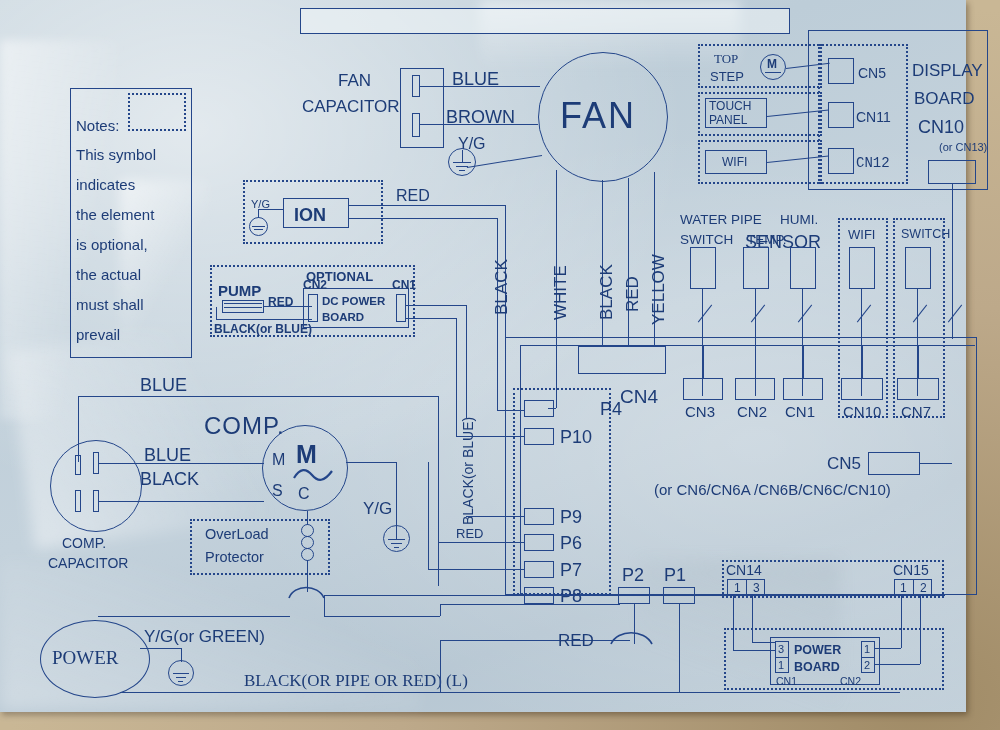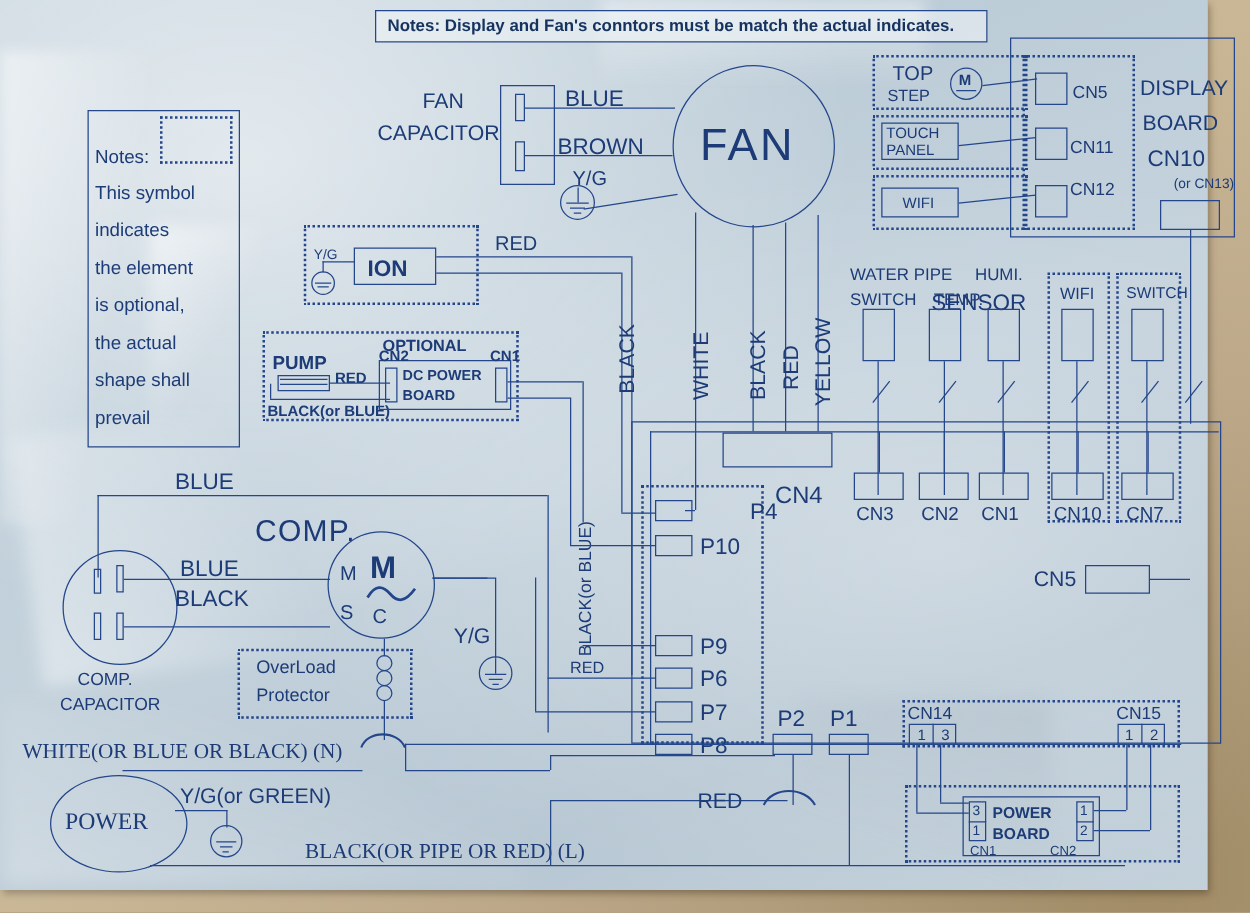--- a/index.html
+++ b/index.html
@@ -60,32 +60,31 @@
   <div class="paper"></div>
   <div class="sheen s1"></div>
   <div class="sheen s2"></div>
   <div class="sheen s3"></div>
   <div class="sheen s4"></div>
   <div class="sheen s5"></div>
   <div class="sheen s6"></div>
 
 
   <div class="box" style="left:300px;top:8px;width:490px;height:26px;background:rgba(240,245,248,.55);"></div>
-  <div class="t" style="left:310px;top:14px;font-size:13.5px;font-weight:600;color:#16325f;">Notes: Display and Fan's conntors must be match the actual indicates.</div>
 
   <div class="box" style="left:70px;top:88px;width:122px;height:270px;"></div>
   <div class="dbox" style="left:128px;top:93px;width:58px;height:38px;"></div>
   <div class="t" style="left:76px;top:118px;font-size:15px;">Notes:</div>
   <div>
     <div class="t" style="left:76px;top:147px;font-size:15px;">This symbol</div>
     <div class="t" style="left:76px;top:177px;font-size:15px;">indicates</div>
     <div class="t" style="left:76px;top:207px;font-size:15px;">the element</div>
     <div class="t" style="left:76px;top:237px;font-size:15px;">is optional,</div>
     <div class="t" style="left:76px;top:267px;font-size:15px;">the actual</div>
-    <div class="t" style="left:76px;top:297px;font-size:15px;">shape shall</div>
+    <div class="t" style="left:76px;top:297px;font-size:15px;">must shall</div>
     <div class="t" style="left:76px;top:327px;font-size:15px;">prevail</div>
   </div>
 
   <div class="t" style="left:338px;top:72px;font-size:17px;">FAN</div>
   <div class="t" style="left:302px;top:98px;font-size:17px;">CAPACITOR</div>
   <div class="box" style="left:400px;top:68px;width:44px;height:80px;"></div>
   <div class="box" style="left:412px;top:75px;width:8px;height:22px;"></div>
   <div class="box" style="left:412px;top:113px;width:8px;height:24px;"></div>
 
   <div class="hl" style="left:420px;top:86px;width:120px;"></div>
@@ -162,42 +161,42 @@
   <div class="t" style="left:912px;top:62px;font-size:17px;">DISPLAY</div>
   <div class="t" style="left:914px;top:90px;font-size:17px;">BOARD</div>
   <div class="t" style="left:918px;top:118px;font-size:18px;">CN10</div>
   <div class="t" style="left:939px;top:142px;font-size:11px;">(or CN13)</div>
   <div class="box" style="left:928px;top:160px;width:48px;height:24px;"></div>
   <div class="vl" style="left:952px;top:184px;height:155px;"></div>
 
   <div class="dbox" style="left:818px;top:44px;width:90px;height:140px;"></div>
 
   <div class="dbox" style="left:698px;top:44px;width:124px;height:44px;"></div>
-  <div class="t" style="left:714px;top:52px;font-size:16px;">TOP</div>
+  <div class="t" style="left:714px;top:52px;font-size:13px;font-family:Liberation Serif, serif;">TOP</div>
   <div class="t" style="left:710px;top:70px;font-size:13px;">STEP</div>
   <div class="circ" style="left:760px;top:54px;width:26px;height:26px;"></div>
   <div class="t" style="left:767px;top:58px;font-size:12px;font-weight:700;">M</div>
   <div class="hl" style="left:765px;top:72px;width:16px;"></div>
   <div class="box" style="left:828px;top:58px;width:26px;height:26px;"></div>
   <div class="t" style="left:858px;top:66px;font-size:14px;">CN5</div>
   <div class="hl" style="left:786px;top:68px;width:44px;transform:rotate(-7deg);transform-origin:left center;"></div>
 
   <div class="dbox" style="left:698px;top:92px;width:124px;height:44px;"></div>
   <div class="box" style="left:705px;top:98px;width:62px;height:30px;"></div>
   <div class="t" style="left:709px;top:100px;font-size:12px;">TOUCH</div>
   <div class="t" style="left:709px;top:114px;font-size:12px;">PANEL</div>
   <div class="box" style="left:828px;top:102px;width:26px;height:26px;"></div>
   <div class="t" style="left:856px;top:110px;font-size:14px;">CN11</div>
   <div class="hl" style="left:767px;top:116px;width:62px;transform:rotate(-6deg);transform-origin:left center;"></div>
 
   <div class="dbox" style="left:698px;top:140px;width:124px;height:44px;"></div>
   <div class="box" style="left:705px;top:150px;width:62px;height:24px;"></div>
   <div class="t" style="left:722px;top:156px;font-size:12px;">WIFI</div>
   <div class="box" style="left:828px;top:148px;width:26px;height:26px;"></div>
-  <div class="t" style="left:856px;top:144px;font-size:14px;">CN12</div>
+  <div class="t" style="left:856px;top:156px;font-size:14px;font-family:Liberation Mono, monospace;">CN12</div>
   <div class="hl" style="left:767px;top:162px;width:62px;transform:rotate(-6deg);transform-origin:left center;"></div>
 
   <div class="t" style="left:680px;top:213px;font-size:13.5px;">WATER PIPE</div>
   <div class="t" style="left:680px;top:233px;font-size:13.5px;">SWITCH</div>
   <div class="t" style="left:747px;top:233px;font-size:13.5px;">TEMP.</div>
   <div class="t" style="left:780px;top:213px;font-size:13.5px;">HUMI.</div>
   <div class="t" style="left:745px;top:233px;font-size:18px;text-align:center;">SENSOR</div>
   <div class="t" style="left:848px;top:228px;font-size:13px;">WIFI</div>
   <div class="t" style="left:901px;top:228px;font-size:12.5px;">SWITCH</div>
 
@@ -228,20 +227,21 @@
   <div class="box" style="left:841px;top:378px;width:42px;height:22px;"></div>
   <div class="box" style="left:897px;top:378px;width:42px;height:22px;"></div>
   <div class="t" style="left:685px;top:404px;font-size:15px;">CN3</div>
   <div class="t" style="left:737px;top:404px;font-size:15px;">CN2</div>
   <div class="t" style="left:785px;top:404px;font-size:15px;">CN1</div>
   <div class="t" style="left:843px;top:404px;font-size:15px;">CN10</div>
   <div class="t" style="left:901px;top:404px;font-size:15px;">CN7</div>
 
   <div class="box" style="left:505px;top:337px;width:472px;height:258px;border-width:1.8px;"></div>
   <div class="dbox" style="left:513px;top:388px;width:98px;height:207px;"></div>
+  <div class="t" style="left:654px;top:482px;font-size:15px;">(or CN6/CN6A /CN6B/CN6C/CN10)</div>
   <div class="t" style="left:620px;top:387px;font-size:19px;">CN4</div>
   <div class="t" style="left:827px;top:455px;font-size:17px;">CN5</div>
   <div class="box" style="left:868px;top:452px;width:52px;height:23px;"></div>
   <div class="hl" style="left:920px;top:463px;width:32px;"></div>
 
   <div class="box" style="left:578px;top:346px;width:88px;height:28px;"></div>
 
   <div class="box" style="left:524px;top:400px;width:30px;height:17px;"></div>
   <div class="t" style="left:560px;top:400px;font-size:18px;margin-left:40px;">P4</div>
   <div class="box" style="left:524px;top:428px;width:30px;height:17px;"></div>
@@ -343,21 +343,20 @@
   <div class="vl" style="left:307px;top:511px;height:14px;"></div>
   <div class="circ" style="left:301px;top:524px;width:13px;height:13px;"></div>
   <div class="circ" style="left:301px;top:536px;width:13px;height:13px;"></div>
   <div class="circ" style="left:301px;top:548px;width:13px;height:13px;"></div>
   <div class="vl" style="left:307px;top:560px;height:32px;"></div>
 
   <svg width="40" height="18" style="position:absolute;left:288px;top:582px;">
     <path d="M1 16 C 6 2, 30 2, 36 16" stroke="#24468a" stroke-width="1.7" fill="none"></path>
   </svg>
 
-  <div class="t serif" style="left:18px;top:592px;font-size:17px;">WHITE(OR BLUE OR BLACK) (N)</div>
   <div class="hl" style="left:98px;top:616px;width:192px;"></div>
   <div class="hl" style="left:324px;top:616px;width:116px;"></div>
   <div class="vl" style="left:440px;top:604px;height:12px;"></div>
   <div class="hl" style="left:440px;top:604px;width:180px;"></div>
 
   <div class="circ" style="left:40px;top:620px;width:110px;height:78px;"></div>
   <div class="t serif" style="left:52px;top:648px;font-size:19px;">POWER</div>
 
   <div class="t" style="left:144px;top:628px;font-size:17px;">Y/G(or GREEN)</div>
   <div class="circ" style="left:168px;top:660px;width:26px;height:26px;"></div>

